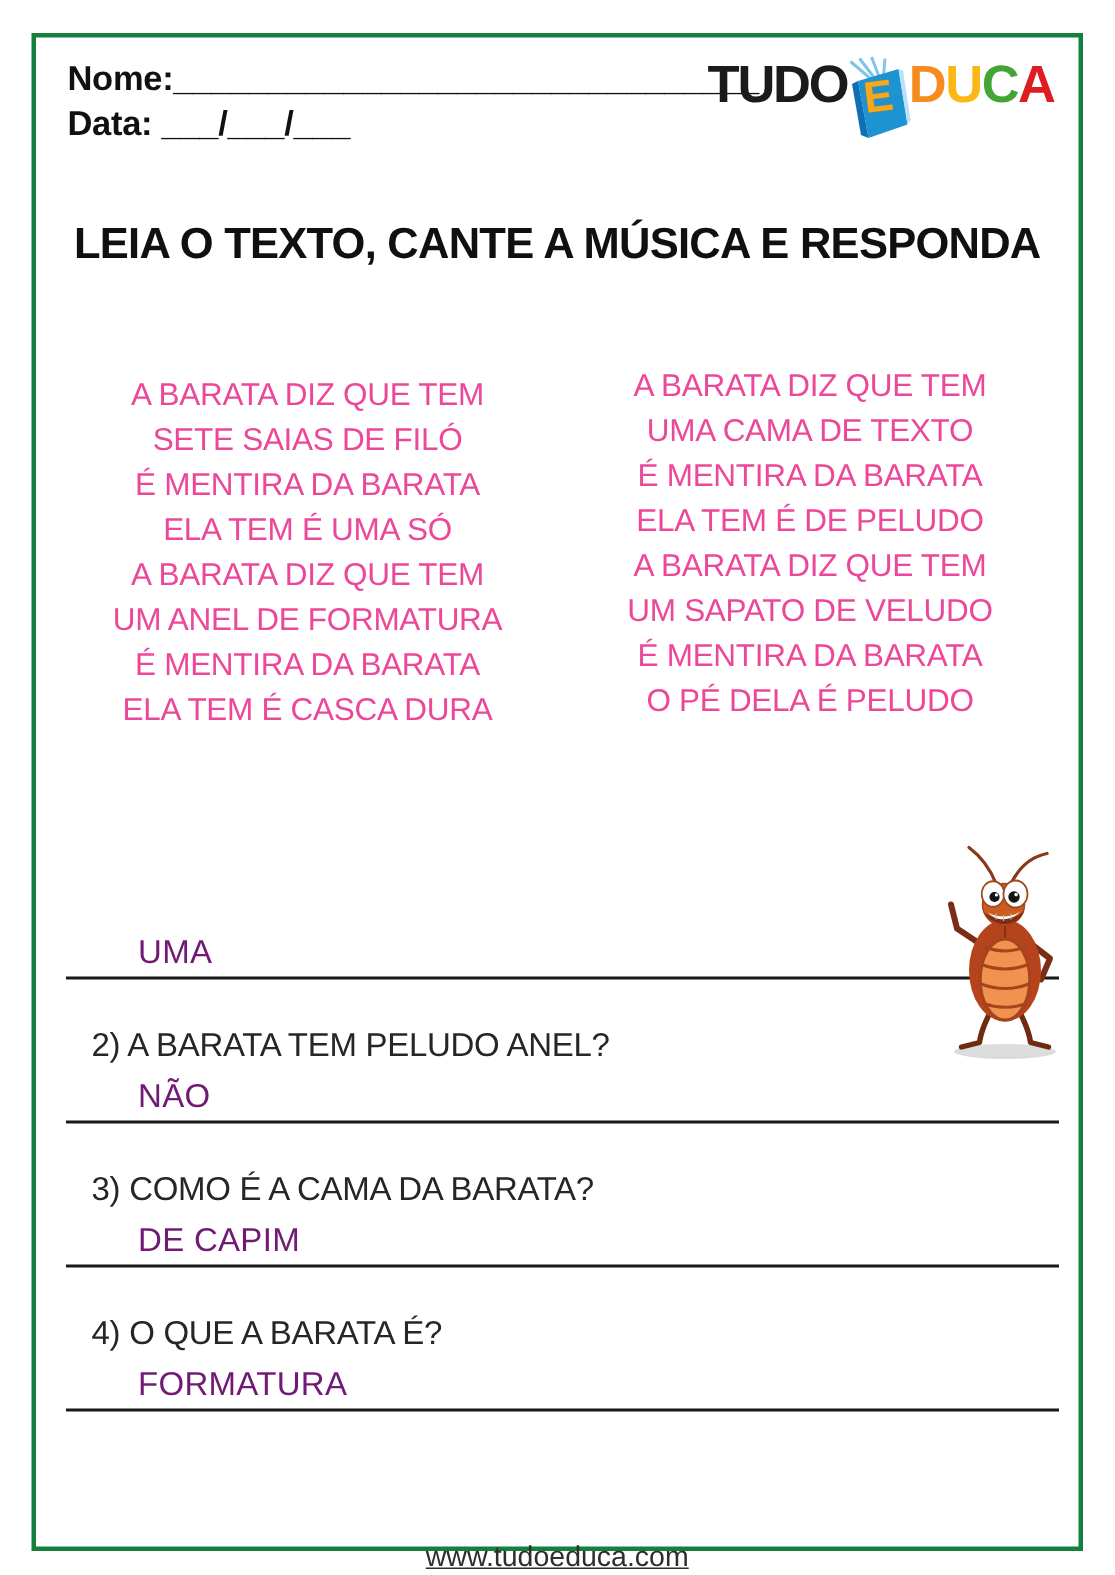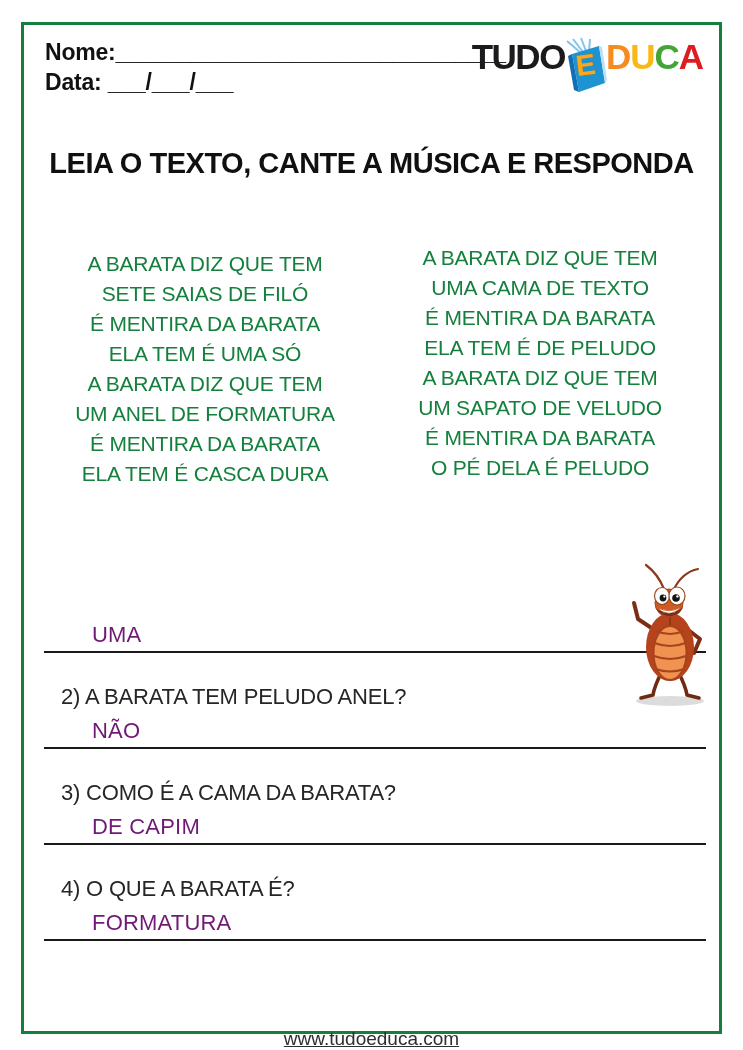--- a/index.html
+++ b/index.html
@@ -19,21 +19,21 @@
           transform:rotate(-7deg);text-shadow:0 0 1px #d97b00;}
   .logo-duca{font-size:35px;font-weight:800;letter-spacing:-1px;display:flex;}
   .lt-d{color:#f68b1f;} .lt-u{color:#fbb713;} .lt-c{color:#43a536;} .lt-a{color:#dd1d21;}
 
   
   .title{position:absolute;left:0;right:0;top:122px;text-align:center;
          font-size:29px;font-weight:700;letter-spacing:-0.5px;color:#101010;white-space:nowrap;}
 
   
   .lyrics{position:absolute;left:20px;top:216px;display:flex;}
-  .lyr-col{font-size:21px;line-height:30px;color:#15803d;text-align:center;letter-spacing:-0.2px;}
+  .lyr-col{font-size:21px;line-height:30px;color:#ec4899;text-align:center;letter-spacing:-0.2px;}
   .lyr-col .ln{display:block;white-space:nowrap;}
   .col1{width:322px;padding-top:8px;}
   .col2{width:300px;margin-left:24px;padding-top:2px;}
 
   
   .roach{position:absolute;left:596px;top:538px;width:100px;height:146px;z-index:3;}
 
   
   .questions{position:absolute;left:20px;top:585px;width:662px;padding-top:5px;}
   .q{margin-bottom:30px;}

